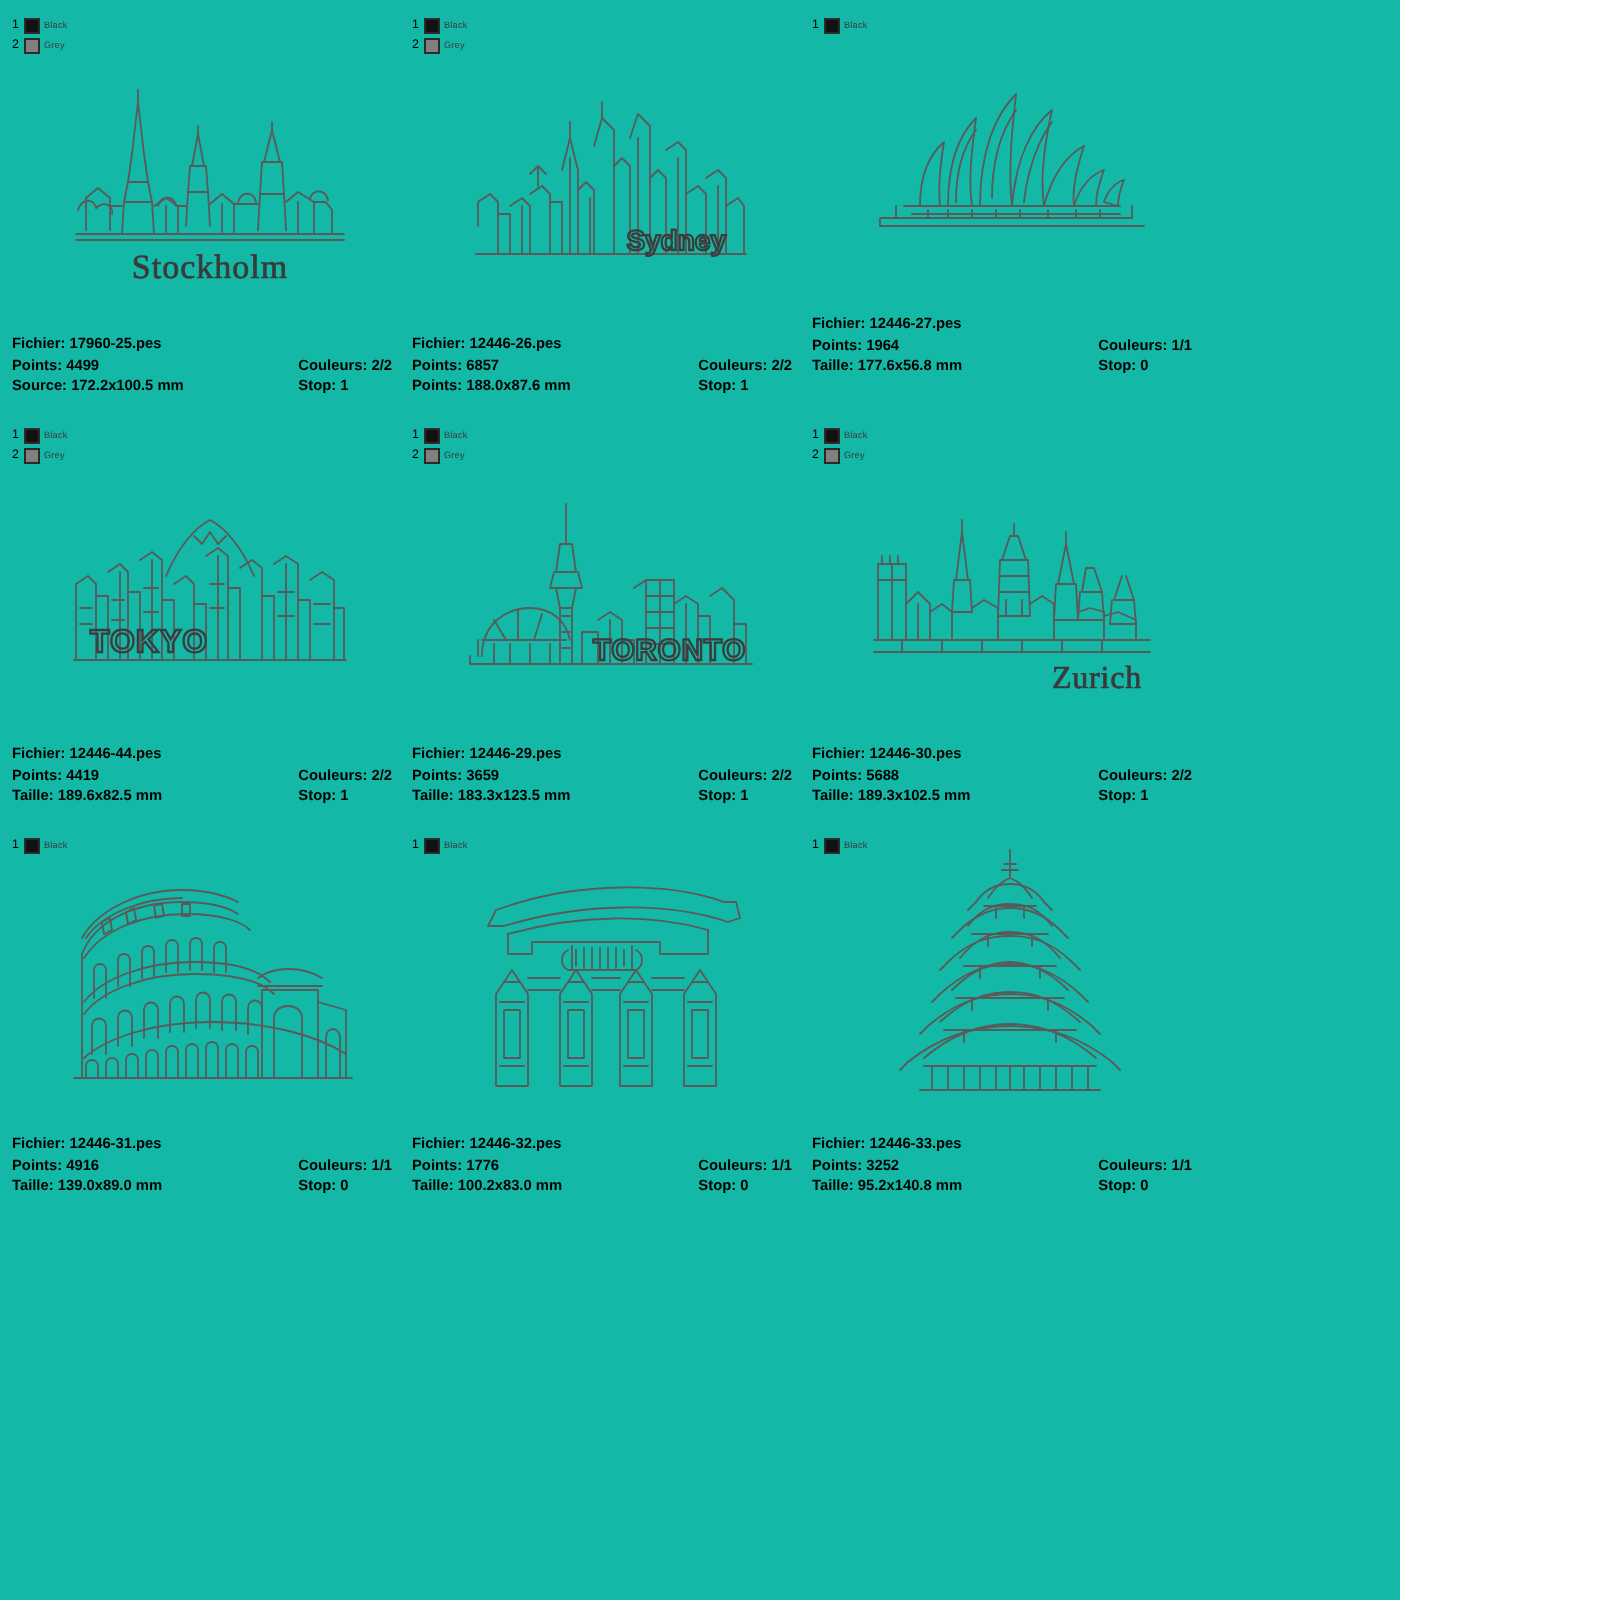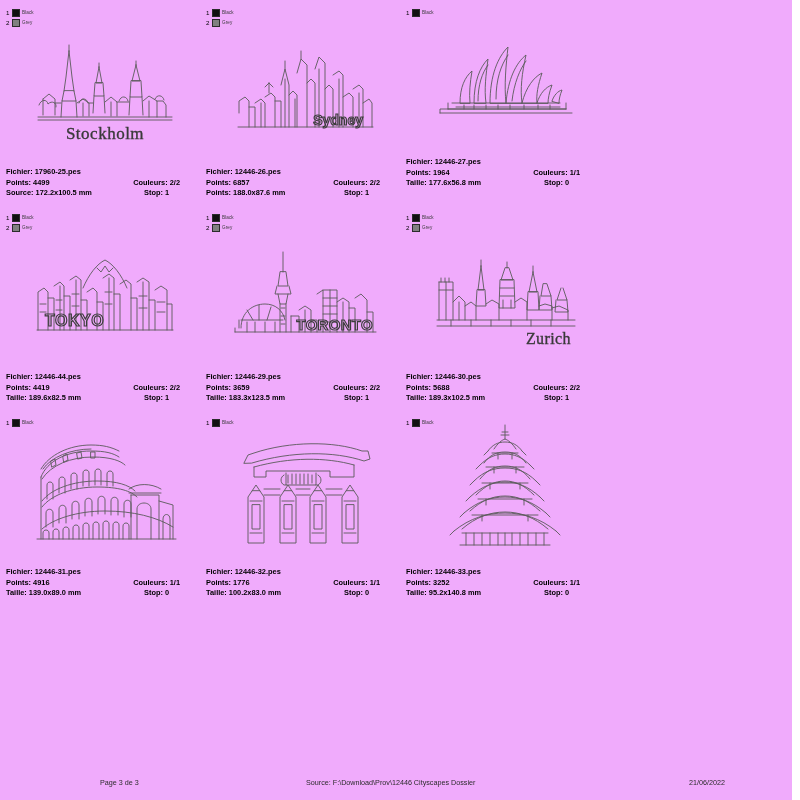--- a/index.html
+++ b/index.html
@@ -11,23 +11,23 @@
   body {
     width: 800px;
     height: 800px;
     font-family: "Liberation Sans", sans-serif;
     color: #000;
     position: relative;
     overflow: hidden;
   }
   .page {
     position: relative;
-    width: 792px;
+    width: 700px;
     height: 800px;
-    background: #f0abfc;
+    background: #14b8a6;
   }
   .row {
     display: flex;
     flex-direction: row;
     width: 800px;
   }
   .cell {
     width: 200px;
     position: relative;
     padding-left: 0;
@@ -116,23 +116,23 @@
   }
   .info-left {
     position: absolute;
     left: 0;
     top: 0;
     text-align: left;
     white-space: nowrap;
   }
   .info-right {
     position: absolute;
-    right: 24px;
+    right: 8px;
     top: 10.6px;
-    text-align: center;
+    text-align: left;
     white-space: nowrap;
   }
   .info-line { display: block; }
   
   .footer {
     position: absolute;
     left: 0;
     bottom: 8px;
     width: 800px;
     height: 14px;
@@ -739,19 +739,14 @@
           </span>
           <span class="info-right">
             <span class="info-line">Couleurs: 1/1</span>
             <span class="info-line">Stop: 0</span>
           </span>
         </div>
       </div>
     </div>
   </div>
 
-  <div class="footer">
-    <span class="footer-left">Page 3 de 3</span>
-    <span class="footer-center">Source: F:\Download\Prov\12446 Cityscapes Dossier</span>
-    <span class="footer-right">21/06/2022</span>
-  </div>
 
 </div>
 
 </body></html>

